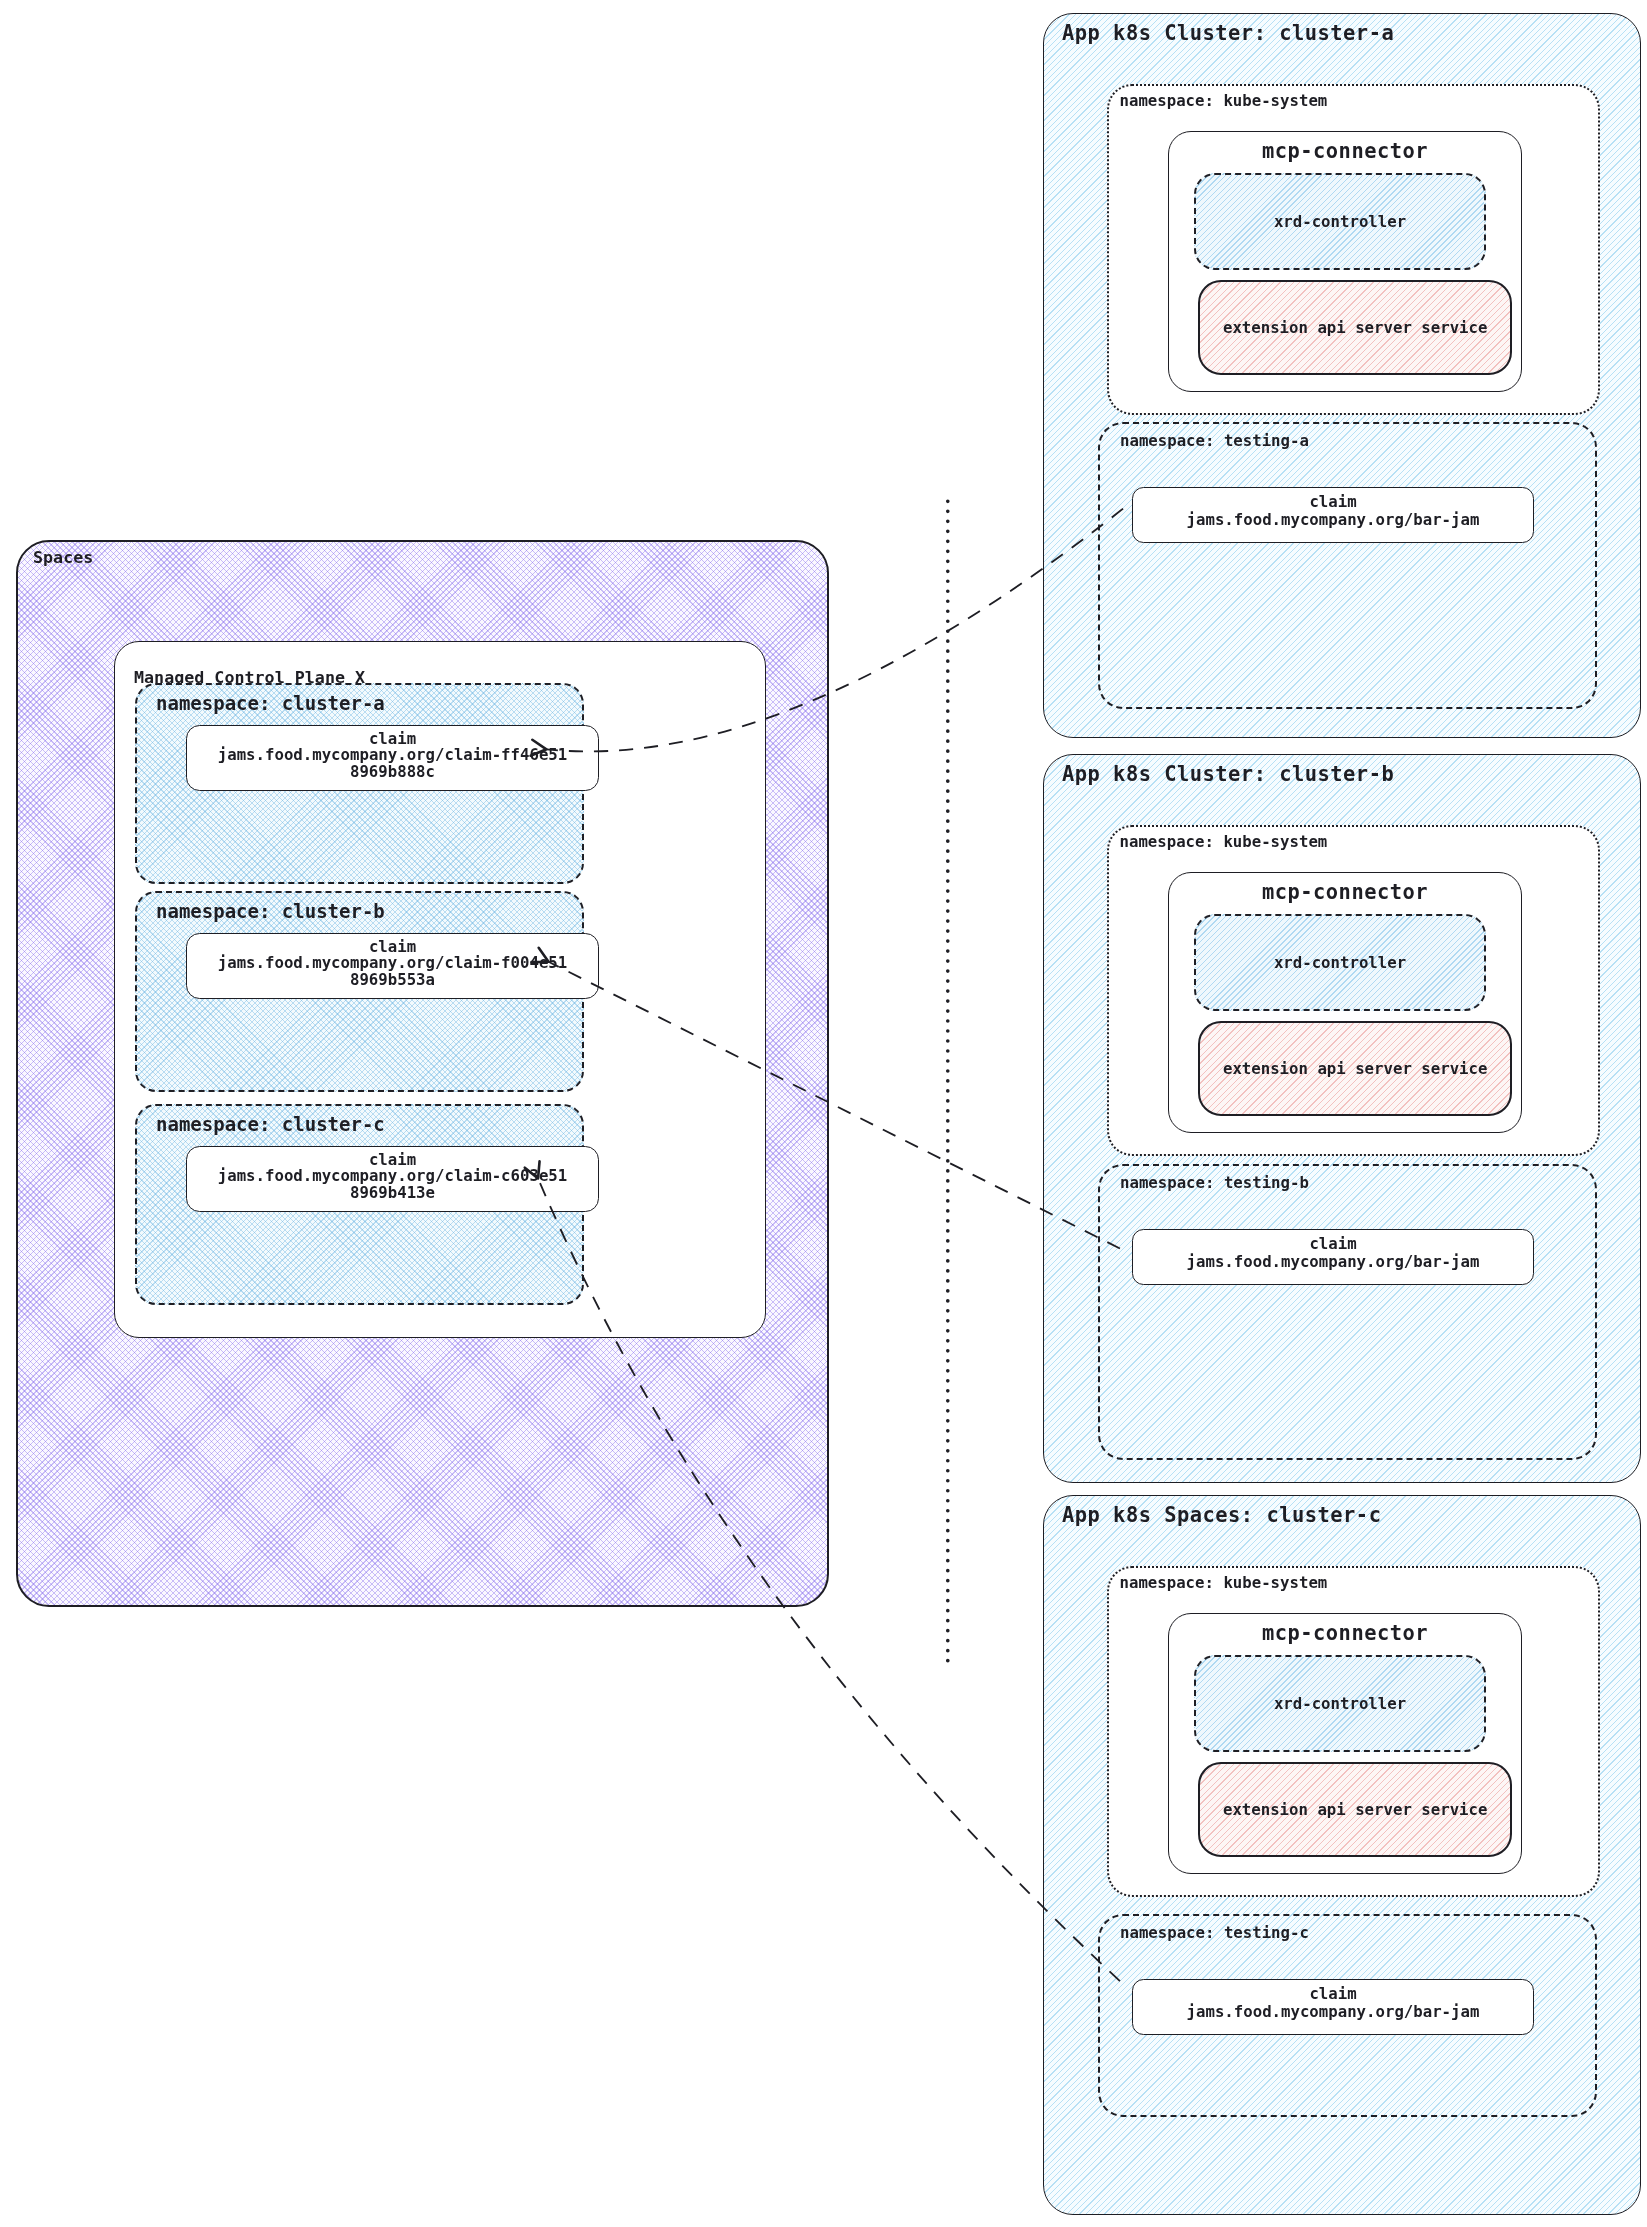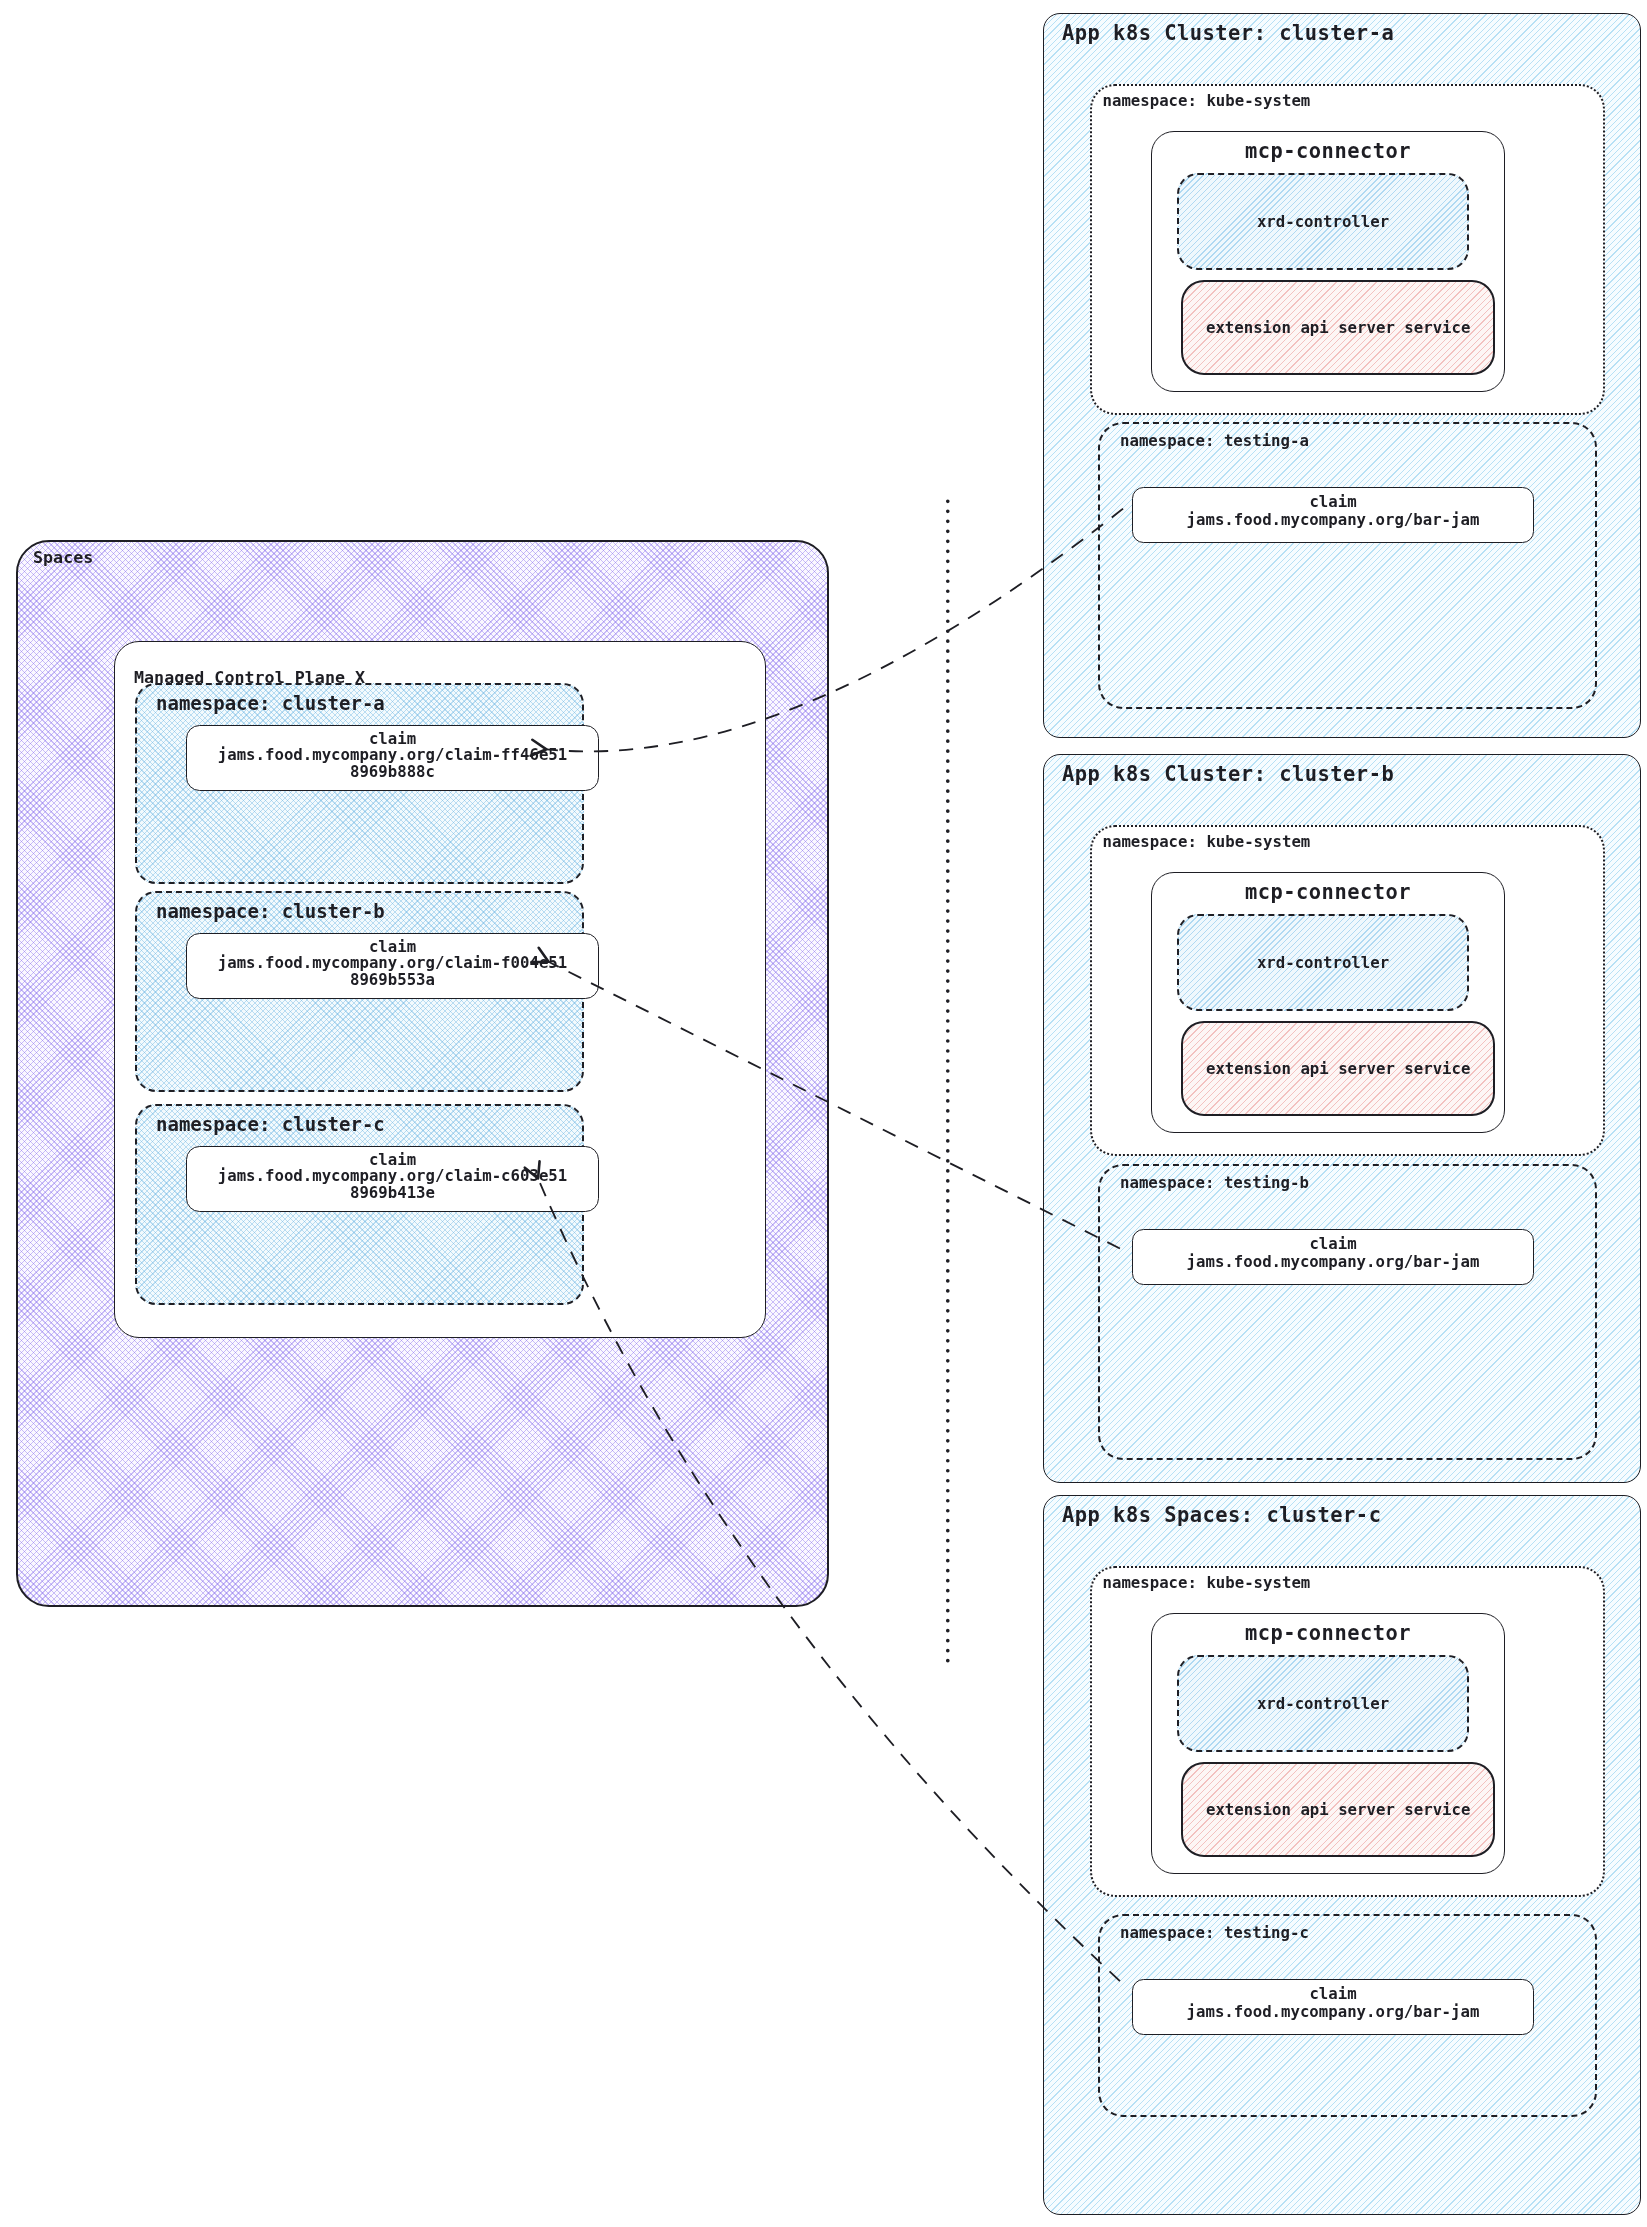--- a/index.html
+++ b/index.html
@@ -38,23 +38,23 @@
   }
   
   .spaces-box{left:15.7px;top:540px;width:813px;height:1067px;border:2.1px solid #1e1e24;border-radius:33px;}
   .spaces-label{left:33px;top:547px;font-size:16.7px;font-weight:700;}
   .managed-box{left:114px;top:641px;width:652px;height:697px;background:#fff;border:1.8px solid #1e1e24;border-radius:25px;}
   .managed-label{left:19px;top:25px;font-size:16.7px;font-weight:700;position:absolute;}
   .ns-box{left:20px;width:445px;height:197px;border:2.1px dashed #1e1e24;border-radius:21px;position:absolute;}
   .ns-label{position:absolute;left:19px;top:7.3px;font-size:19px;font-weight:700;}
   .lclaim{position:absolute;left:49px;top:40px;width:351px;height:59px;background:#fff;border:1.6px solid #1e1e24;border-radius:13.6px;
           text-align:center;font-size:15.7px;font-weight:700;line-height:16.7px;padding:4.7px 30px 0;word-break:break-all;}
-  .cluster{left:1043px;width:598px;border:1.8px solid #1e1e24;border-radius:17px;}
+  .cluster{left:1043px;width:598px;border:1.8px solid #1e1e24;border-radius:30px;}
   .c-title{position:absolute;left:18px;top:7.3px;font-size:20.4px;font-weight:700;letter-spacing:0.5px;}
-  .kube{position:absolute;left:46px;top:70px;width:489px;height:327px;background:#fff;border:2.6px dotted #1e1e24;border-radius:25px;padding-left:22px;}
+  .kube{position:absolute;left:63px;top:70px;width:489px;height:327px;background:#fff;border:2.6px dotted #1e1e24;border-radius:25px;}
   .kube-label{position:absolute;left:10.5px;top:5.2px;font-size:15.7px;font-weight:700;}
   .mcp{position:absolute;left:59px;top:45px;width:352px;height:259px;background:#fff;border:1.6px solid #1e1e24;border-radius:23px;}
   .mcp-title{position:absolute;left:0;top:7.3px;width:100%;text-align:center;font-size:20.4px;font-weight:700;letter-spacing:0.5px;}
   .xrd{position:absolute;left:25px;top:41px;width:288px;height:93px;border:2.1px dashed #1e1e24;border-radius:21px;
        display:flex;align-items:center;justify-content:center;font-size:15.7px;font-weight:700;}
   .ext{position:absolute;left:29px;top:148px;width:279px;height:91px;border:2.6px solid #1e1e24;border-radius:23px;
        display:flex;align-items:center;justify-content:center;text-align:center;font-size:15.7px;font-weight:700;line-height:19.4px;padding:0 15.7px;}
   .testing{position:absolute;left:46px;width:495px;border:2.6px dashed #1e1e24;border-radius:25px;margin-left:8px;}
   .testing-label{position:absolute;left:20px;top:7.3px;font-size:15.7px;font-weight:700;}
   .tclaim{position:absolute;left:32px;top:63px;width:400px;height:49px;background:#fff;border:1.6px solid #1e1e24;border-radius:11.5px;

